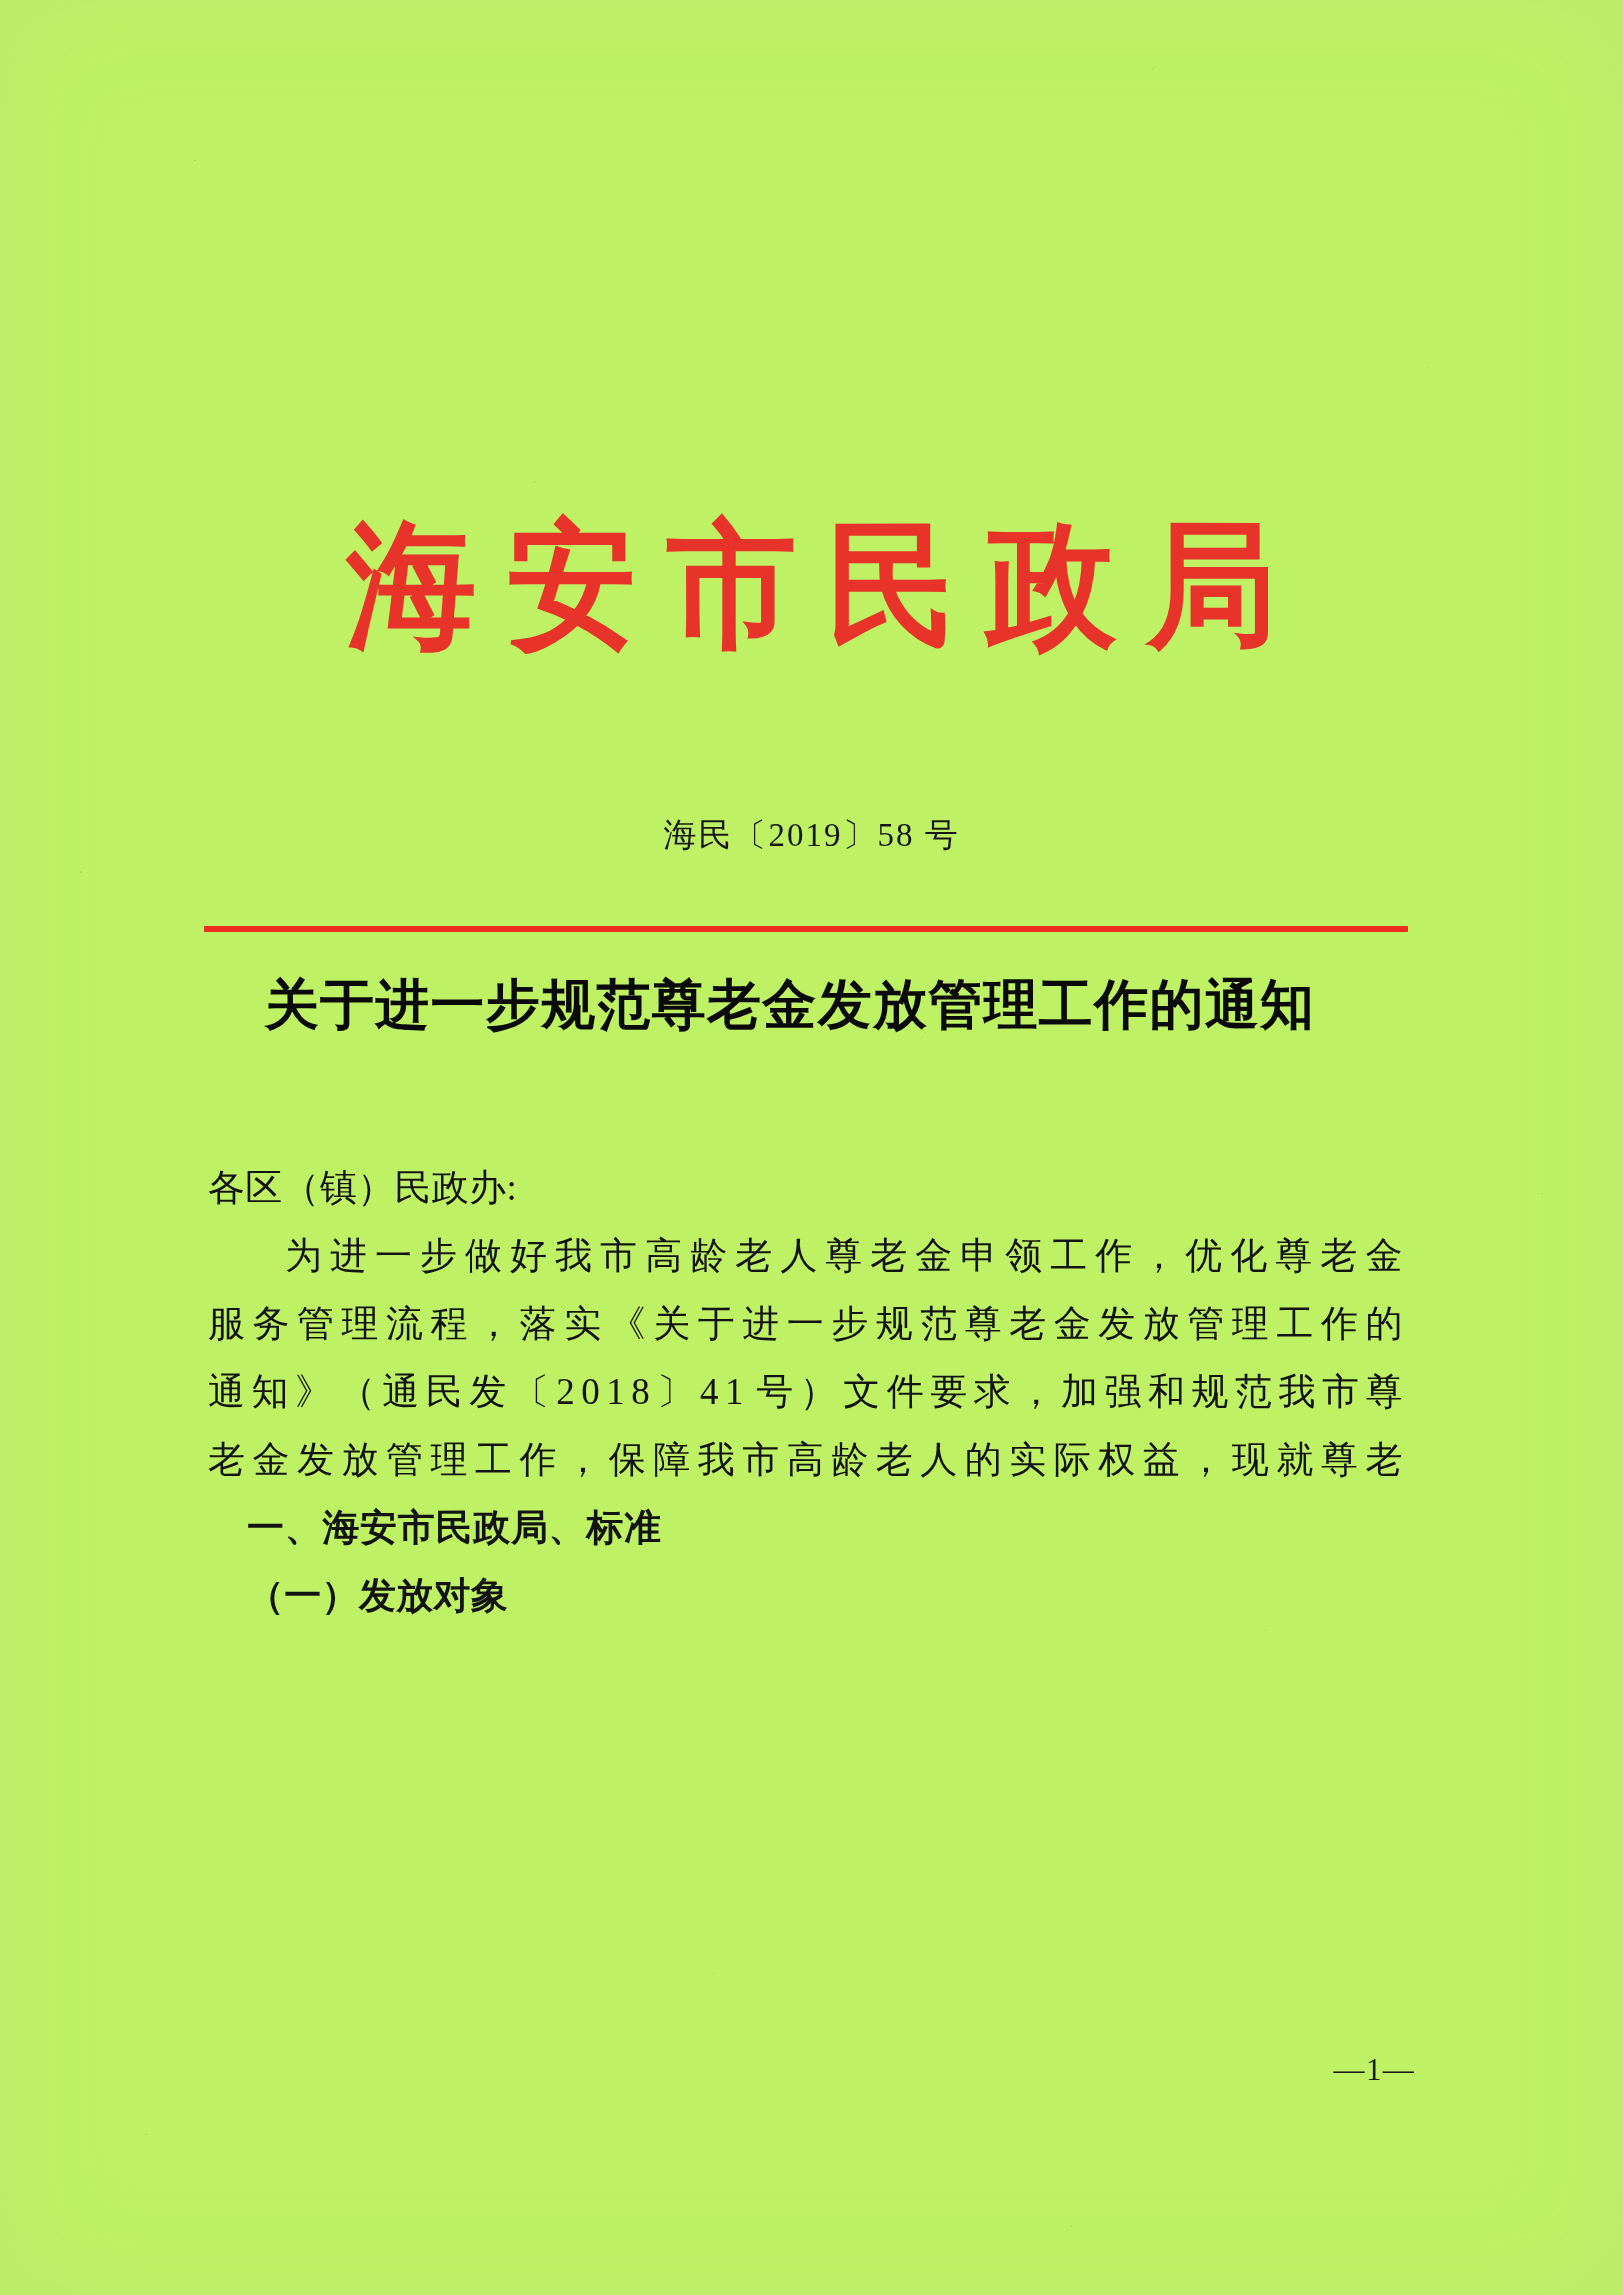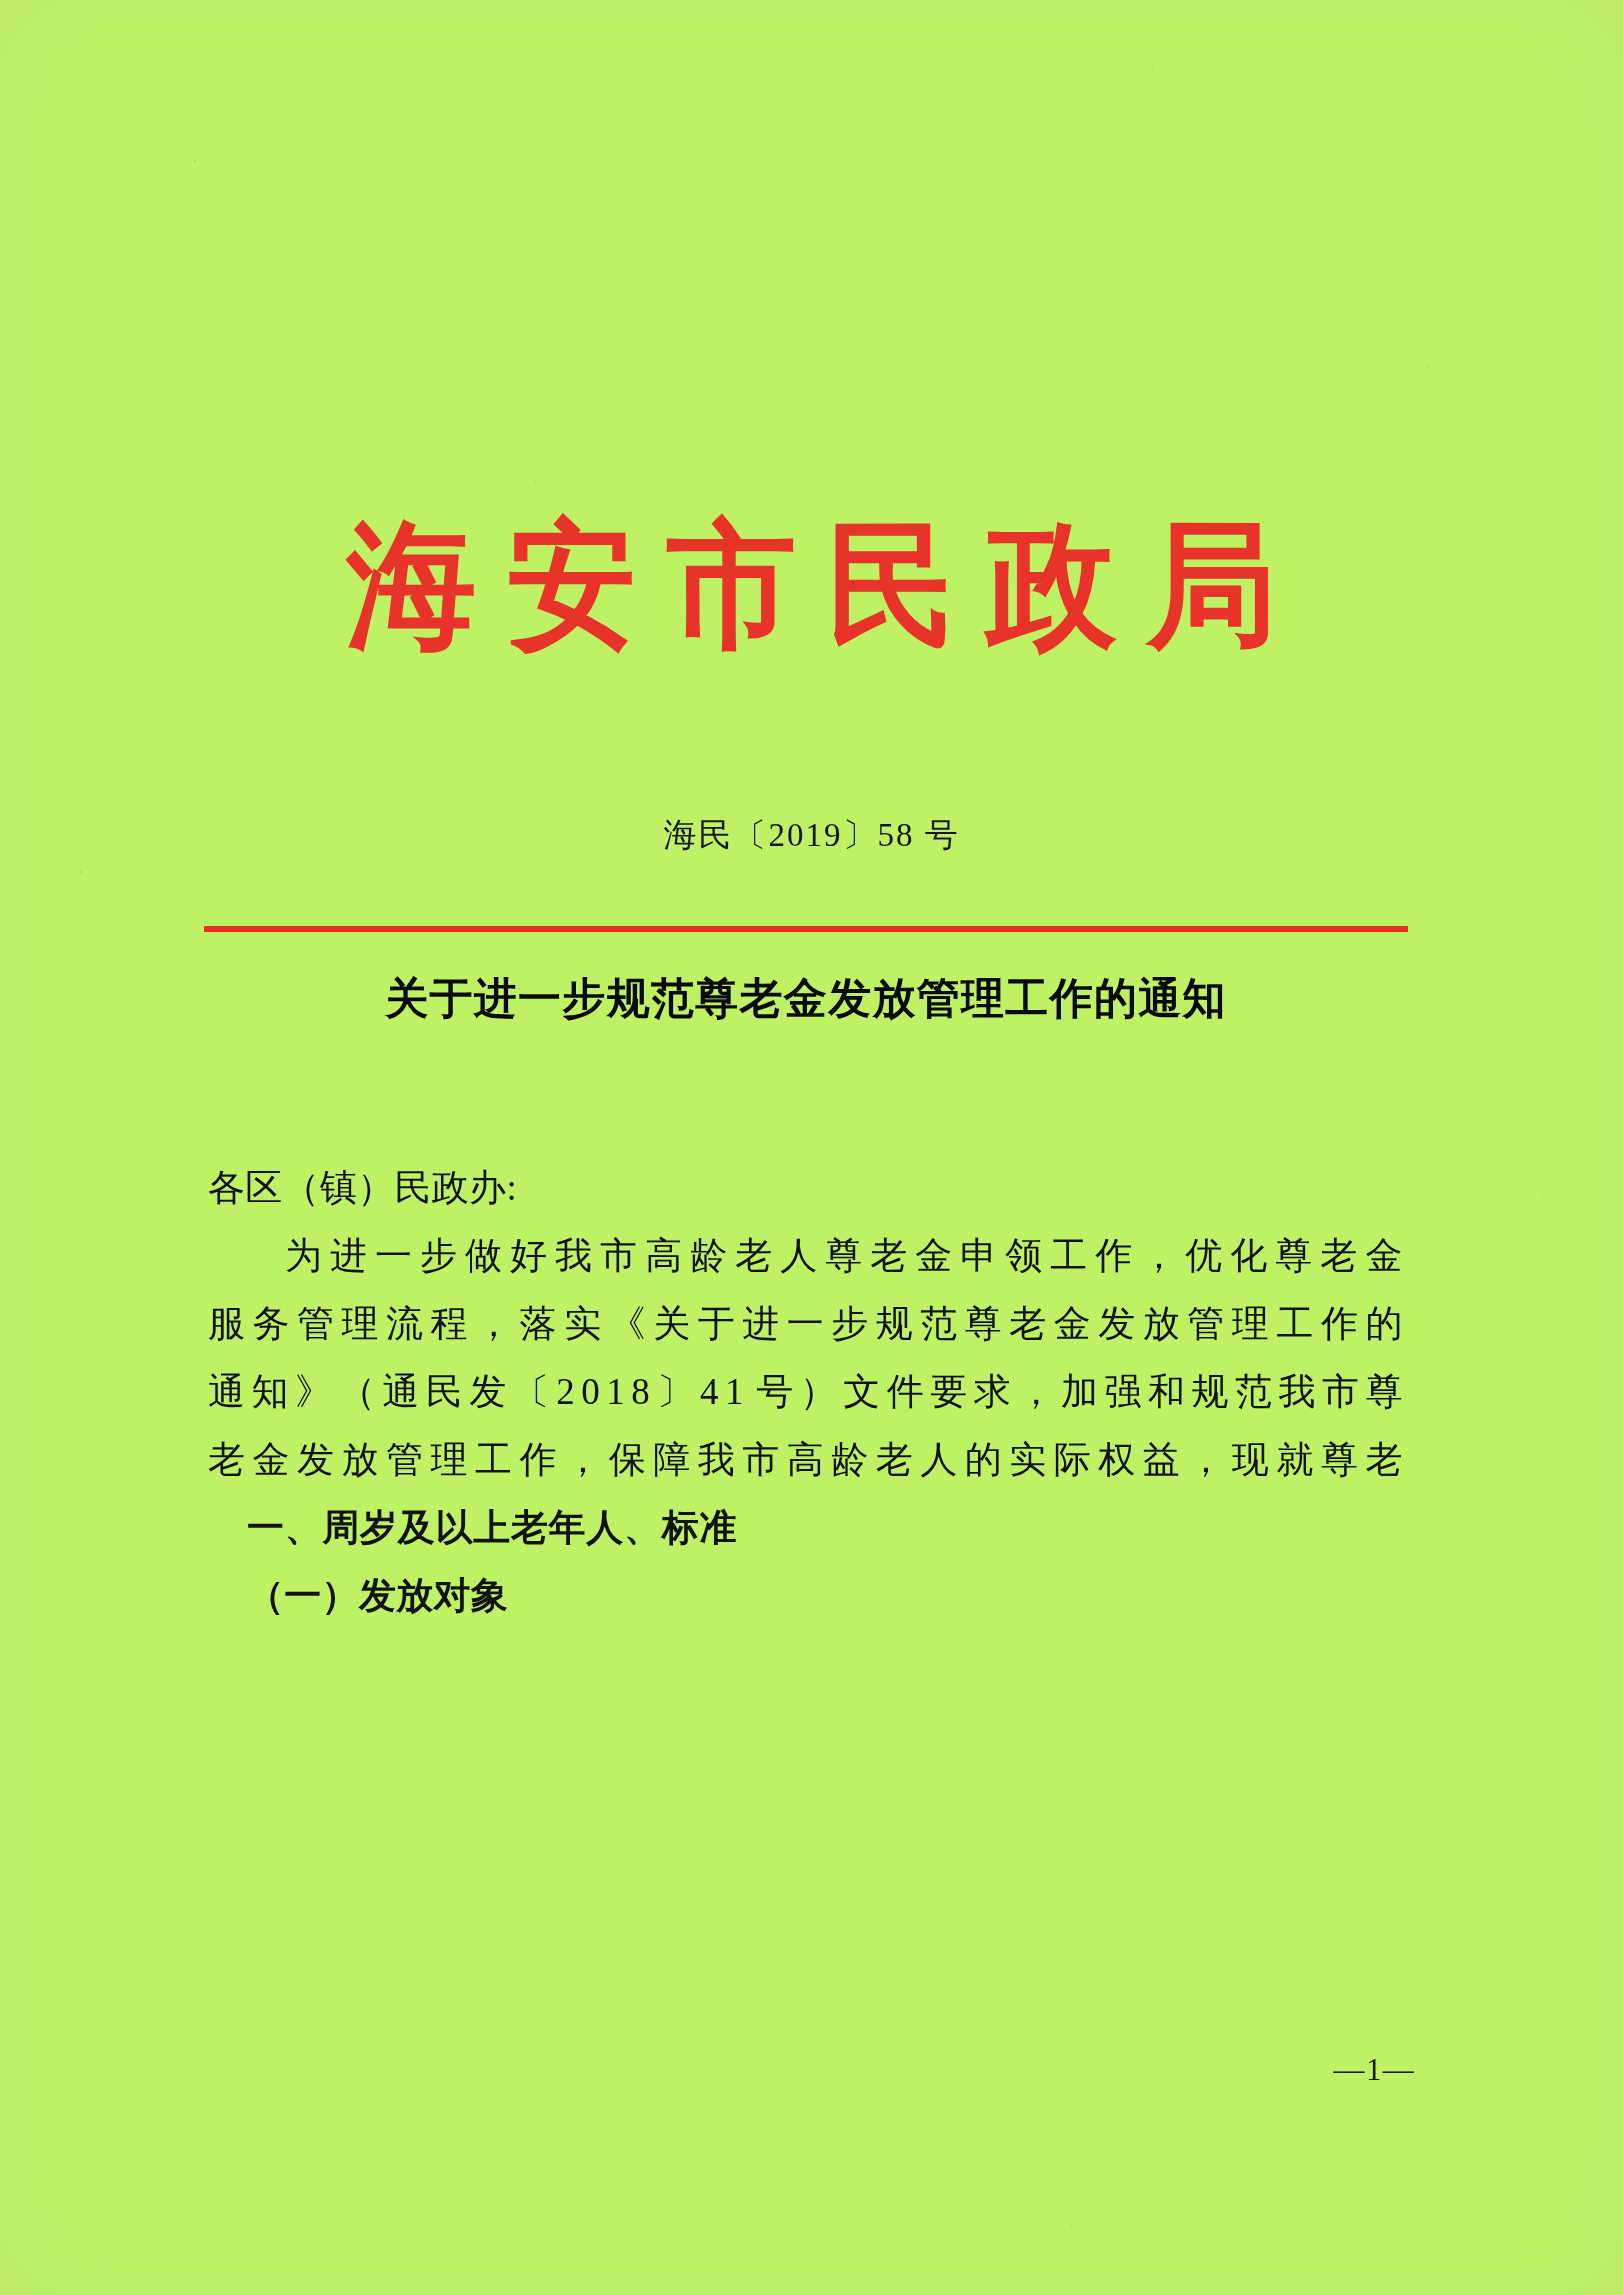--- a/index.html
+++ b/index.html
@@ -83,27 +83,27 @@
     top: 926px;
     width: 1204px;
     height: 5.9px;
     background: #ed2d24;
     border-radius: 0.7px;
   }
 
   
   .doc-title {
     position: absolute;
-    left: 204px;
+    left: 188px;
     width: 1204px;
     top: 974px;
     text-align: center;
     font-family: "Liberation Serif", "DejaVu Serif", serif;
     font-weight: 700;
-    font-size: 43px;
+    font-size: 54px;
     line-height: 1.18;
     letter-spacing: 1.3px;
     color: #0a0a0a;
     white-space: nowrap;
   }
 
   
   .body-block {
     position: absolute;
     left: 208px;
@@ -279,21 +279,21 @@
         <span>际</span>
         <span>权</span>
         <span>益</span>
         <span>，</span>
         <span>现</span>
         <span>就</span>
         <span>尊</span>
         <span>老</span>
       </div>
 
-    <div class="line bold indent-1">一、周岁及以上老年人、标准</div>
+    <div class="line bold indent-1">一、海安市民政局、标准</div>
 
     <div class="line indent-1">（一）发放对象</div>
 
 
   </div>
 
   <div class="page-number">—1—</div>
 
 </div>
 

